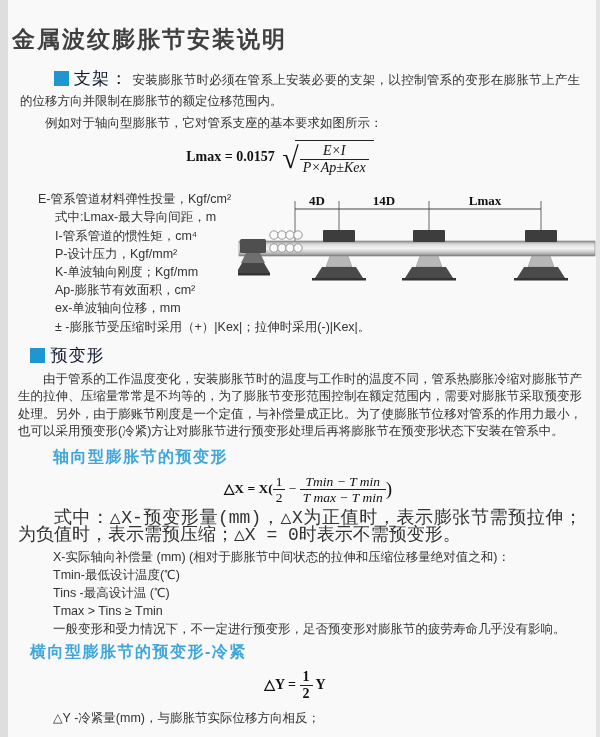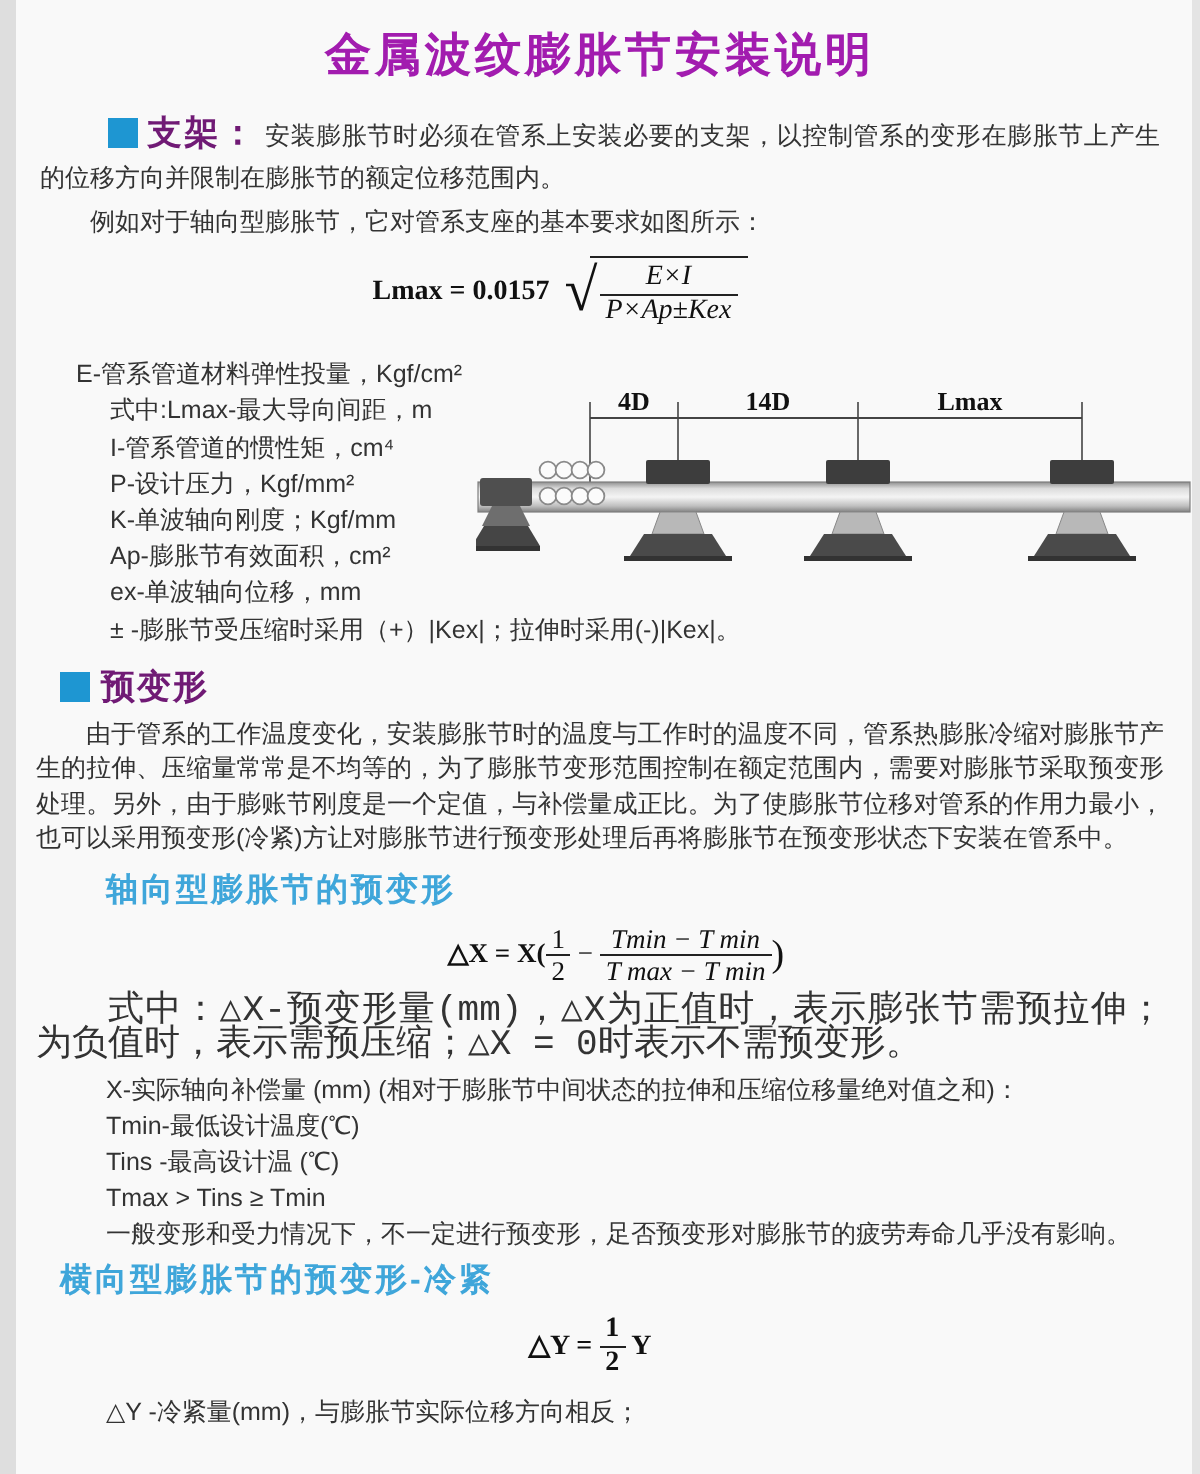--- a/index.html
+++ b/index.html
@@ -4,27 +4,27 @@
 <style>
   html,body { margin:0; padding:0; background:#e9e9e9; }
   .page {
     position:relative; width:600px; height:737px; margin:0 auto;
     background:#f9f9f9; overflow:hidden; color:#333;
     font-family:"Liberation Sans", sans-serif;
   }
   .edge-l { position:absolute; left:0; top:0; width:8px; height:100%; background:#dedede; }
   .edge-r { position:absolute; right:0; top:0; width:4px; height:100%; background:#e4e4e4; }
 
-  .title { margin:0; padding-top:12px; text-align:center; font-size:23px; line-height:30px;
-           font-weight:bold; color:#a21caf; letter-spacing:2px; }
+  .title { margin:12px; padding-top:12px; text-align:left; font-size:23px; line-height:30px;
+           font-weight:bold; color:#404040; letter-spacing:2px; }
 
   .p1 { margin:14px 20px 0 20px; font-size:12.5px; line-height:21px; text-align:justify; }
   .sec-square { display:inline-block; width:15px; height:15px; background:#1e96d2;
                 vertical-align:-2px; margin:0 1px 0 34px; }
-  .sec-label { color:#701a75; font-size:17px; font-weight:bold; letter-spacing:1px; }
+  .sec-label { color:#0f172a; font-size:17px; font-weight:normal; letter-spacing:1px; }
   .p-example { margin:2px 20px 0 20px; font-size:12.5px; line-height:18px; text-indent:2em; }
 
   .formula-serif { font-family:"Liberation Serif", serif; color:#111; }
   .formula1 { width:fit-content; margin:8px auto 14px auto; transform:translateX(-20px);
               font-size:14px; white-space:nowrap; }
   .f-lhs { font-weight:bold; }
   .sqrt { display:inline-block; font-size:30px; line-height:0.8; vertical-align:middle;
           margin:0 -4px 0 4px; }
   .under-root { display:inline-block; border-top:1.3px solid #222; padding:2px 5px 0 5px;
                 vertical-align:middle; }

